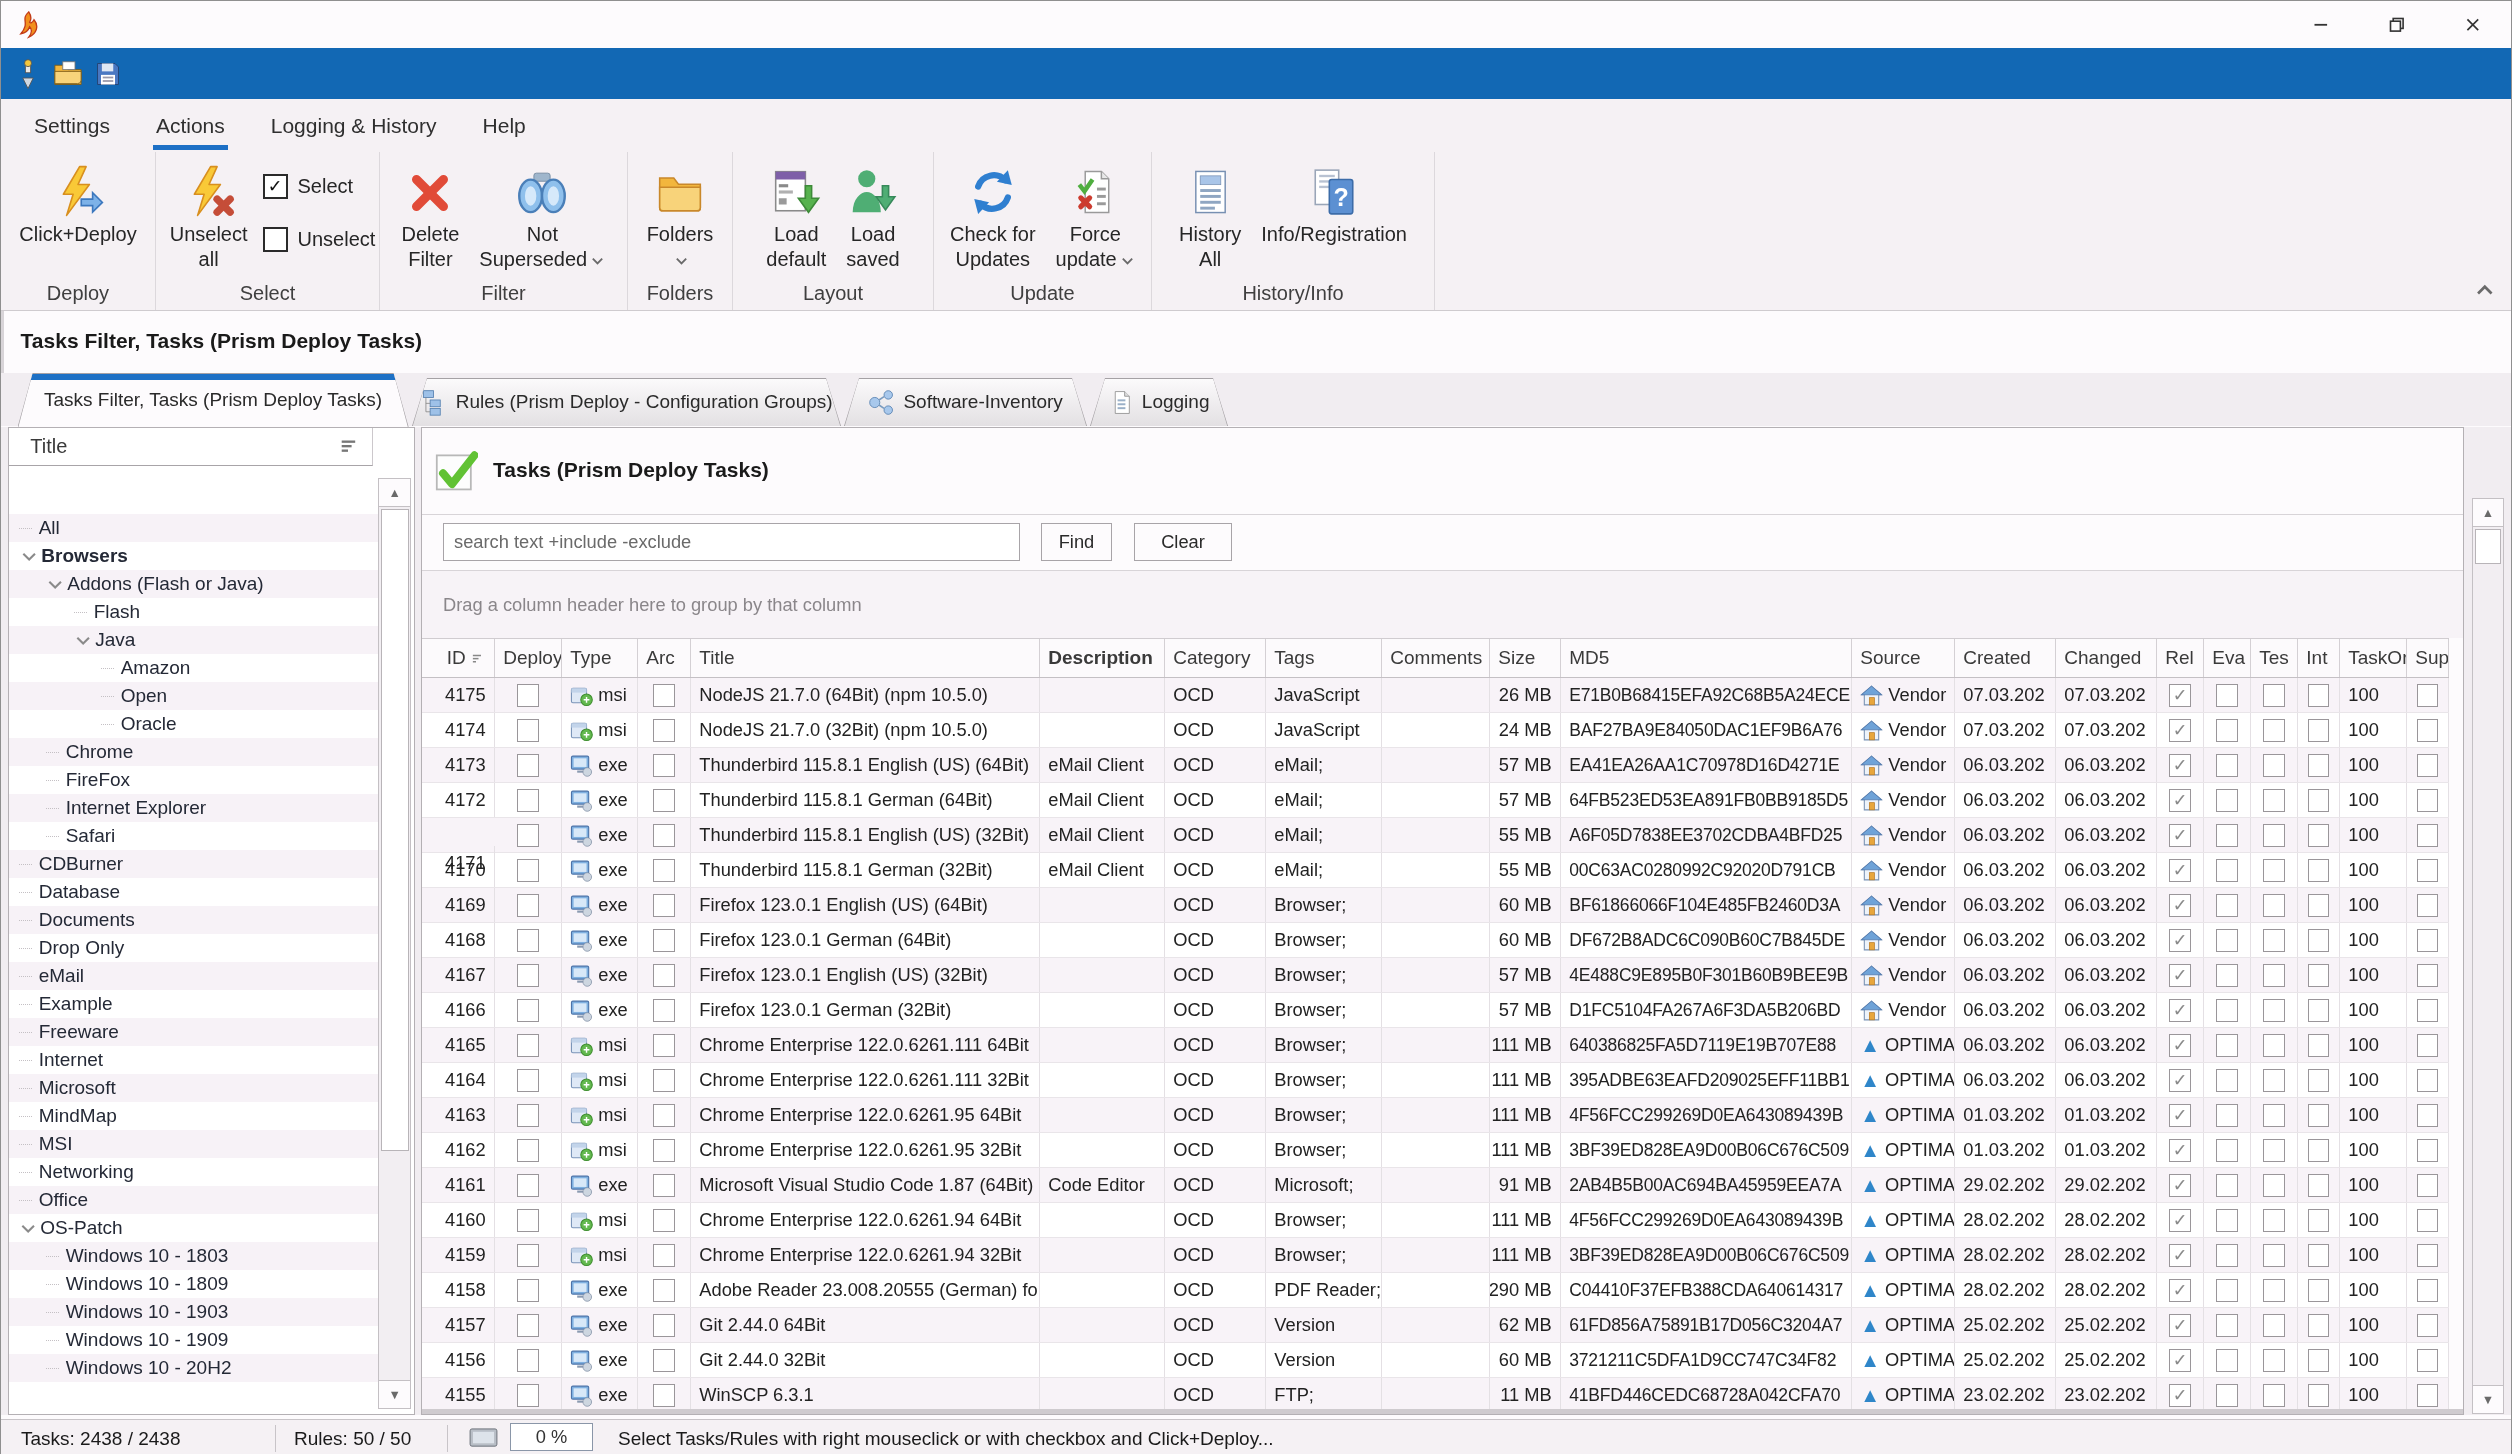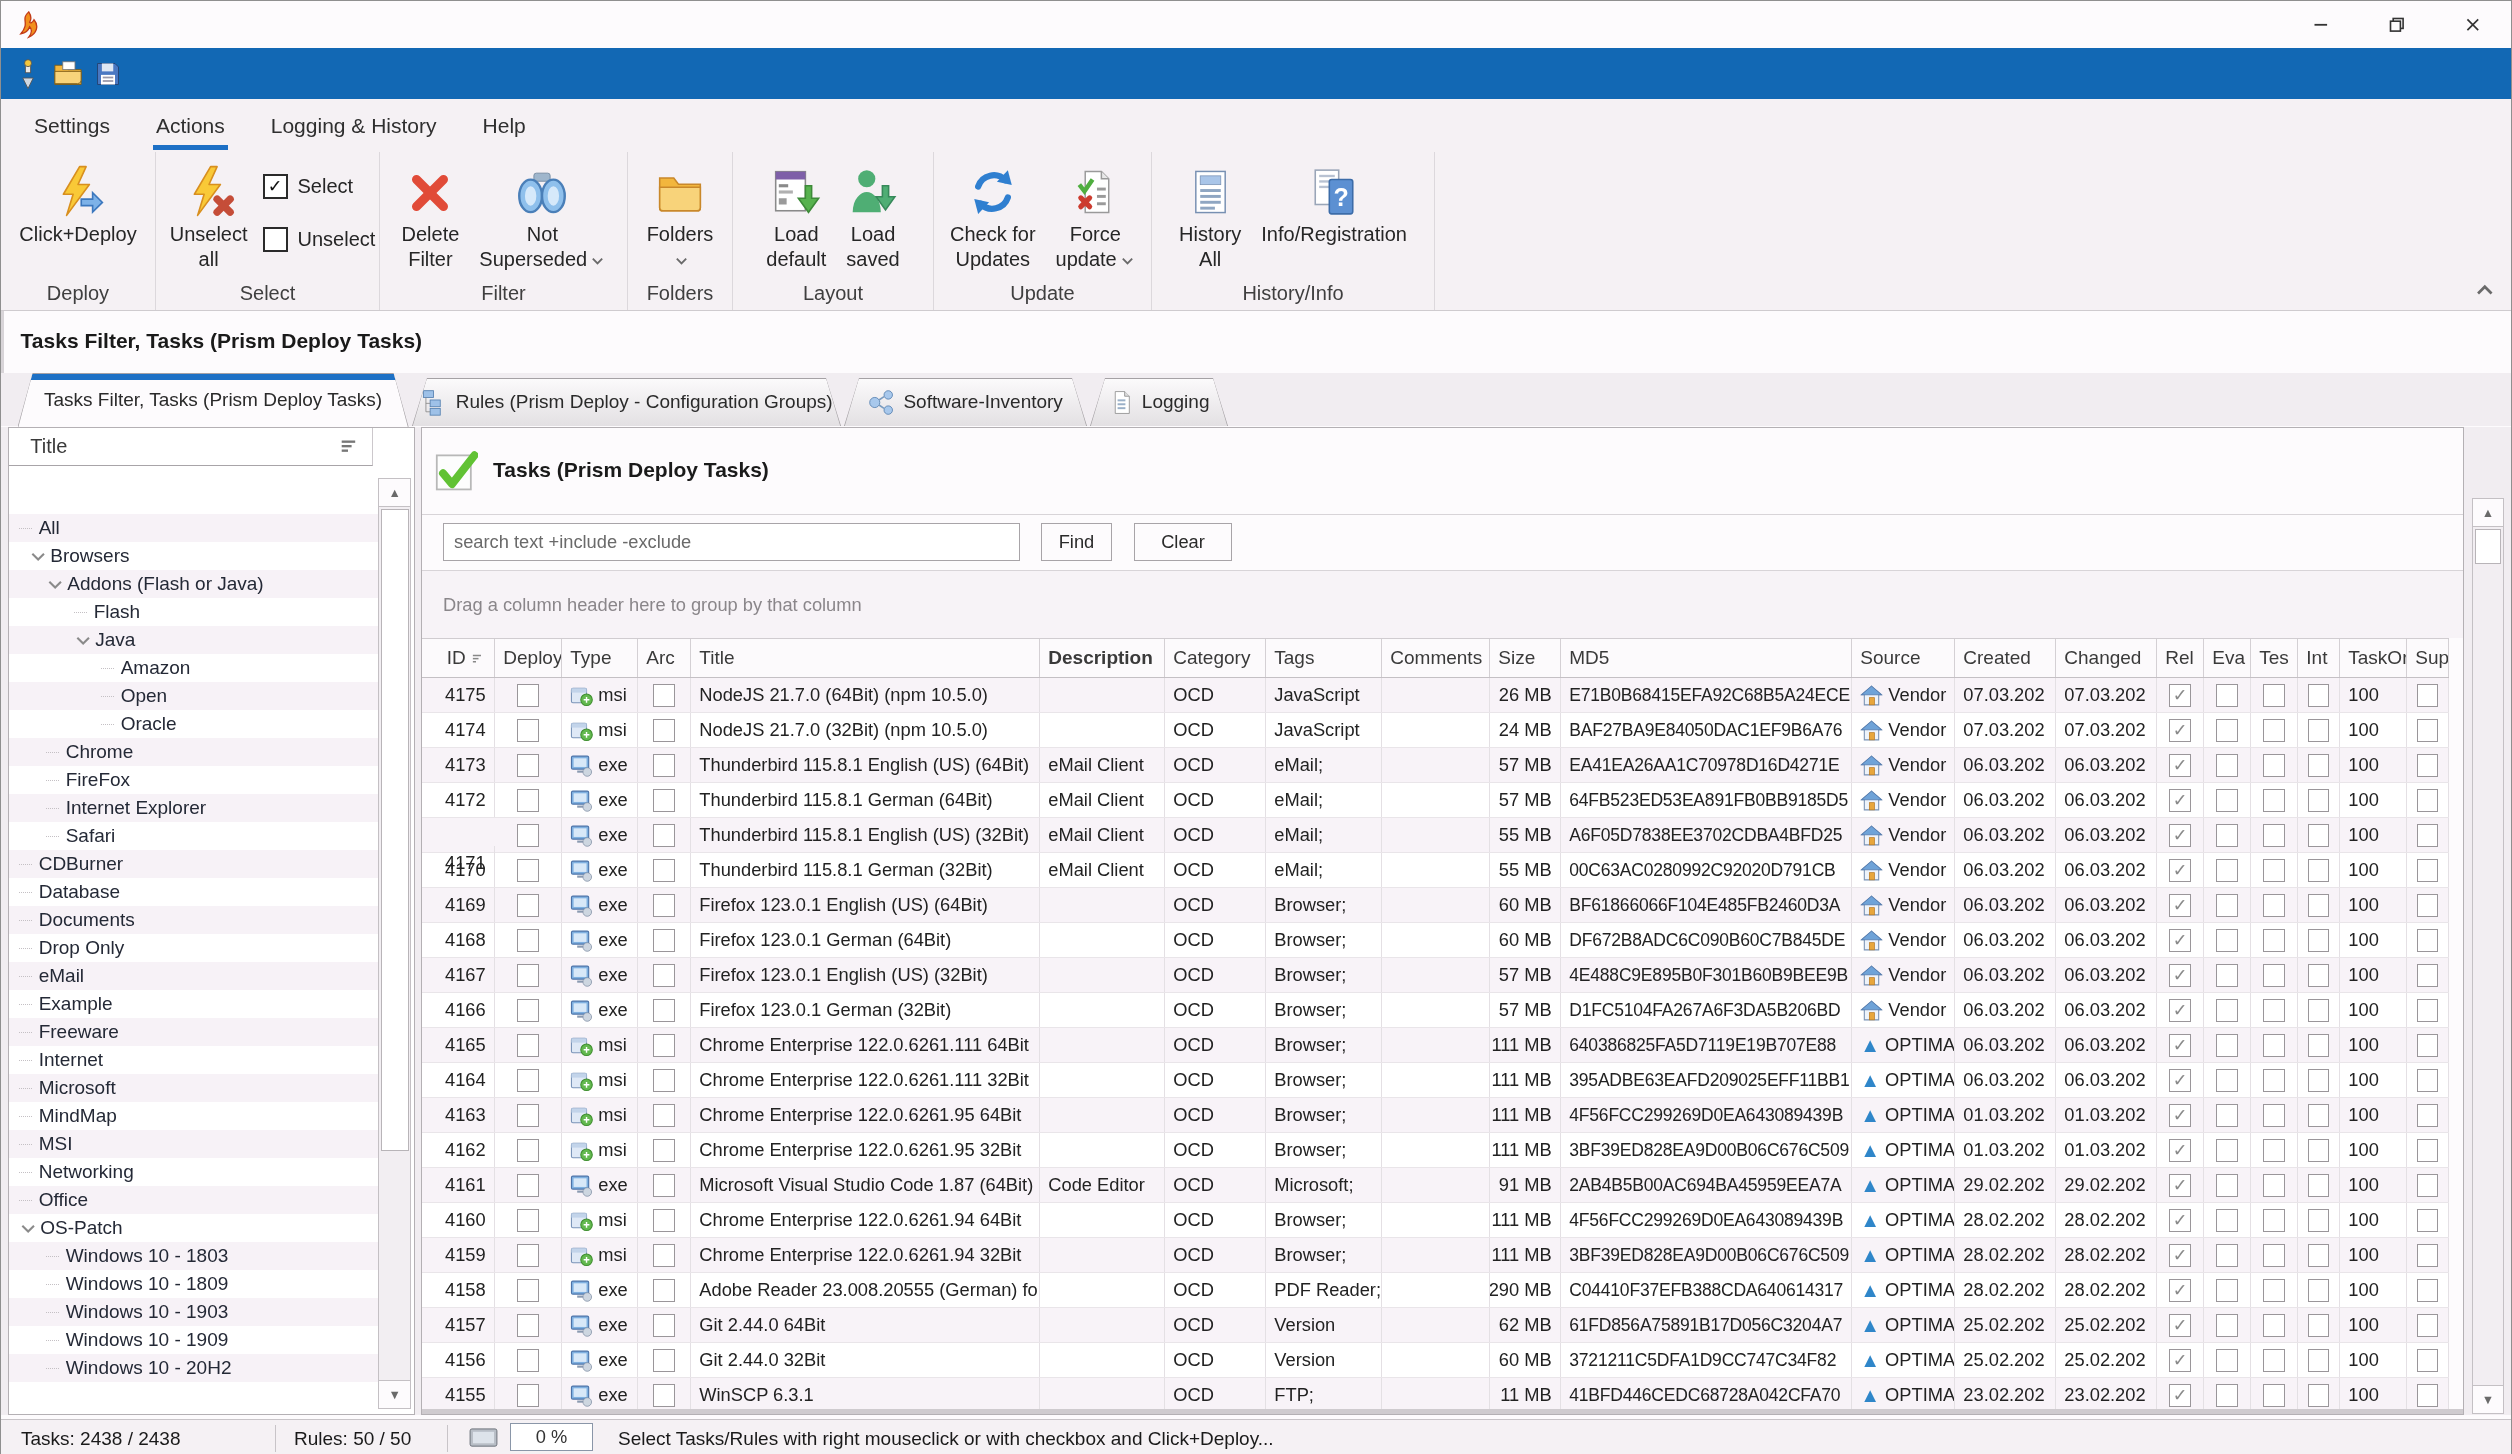--- a/index.html
+++ b/index.html
@@ -423,21 +423,21 @@
               <rect x="3" y="15" width="7" height="2.6"></rect>
             </g>
           </svg>
       </span>
     </div>
     <div class="sb-tree" id="tree">
         <div class="tree-row alt" style="padding-left: 10px;">
           <span class="tree-dash"></span>
           <span>All</span>
         </div>
-        <div class="tree-row" style="padding-left: 20px;">
+        <div class="tree-row" style="padding-left: 11px; font-weight: bold;">
           <span class="tree-chev">
             <svg width="18.3" height="18.3" viewBox="0 0 22 22">
               <path d="M4 8 l7 7 7 -7" stroke="#8a8a8a" stroke-width="2.5" fill="none"></path>
             </svg>
           </span>
           <span>Browsers</span>
         </div>
         <div class="tree-row alt" style="padding-left: 37px;">
           <span class="tree-chev">
             <svg width="18.3" height="18.3" viewBox="0 0 22 22">

